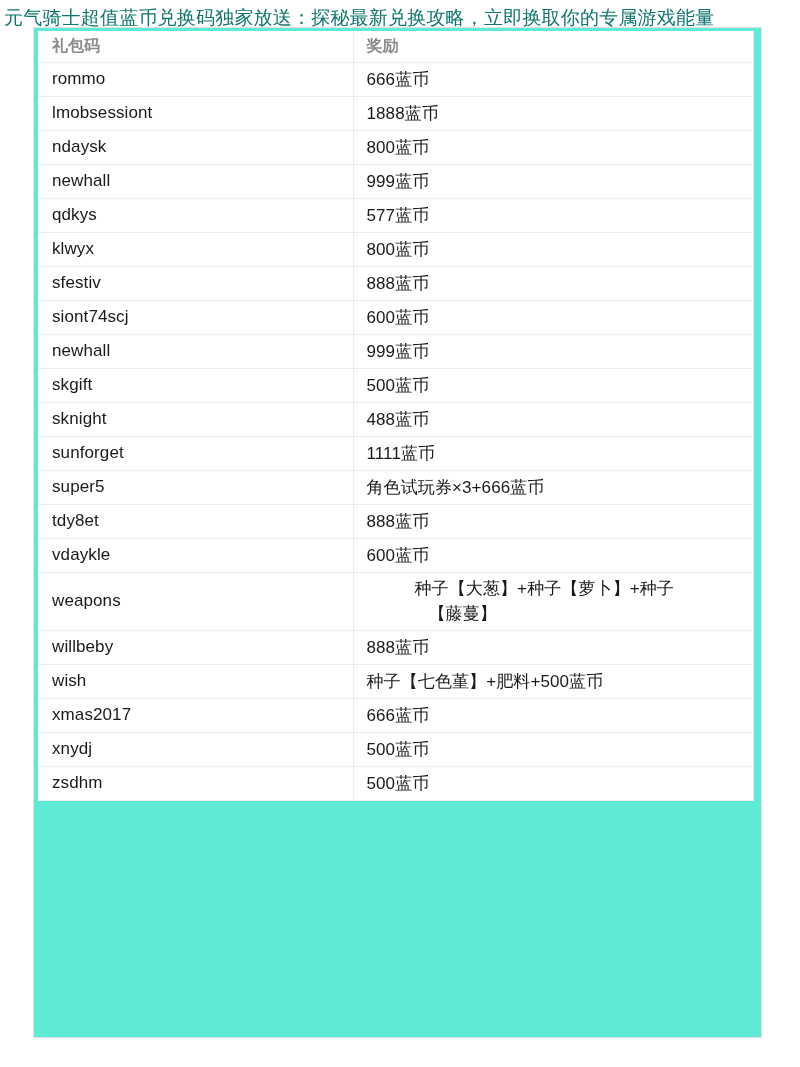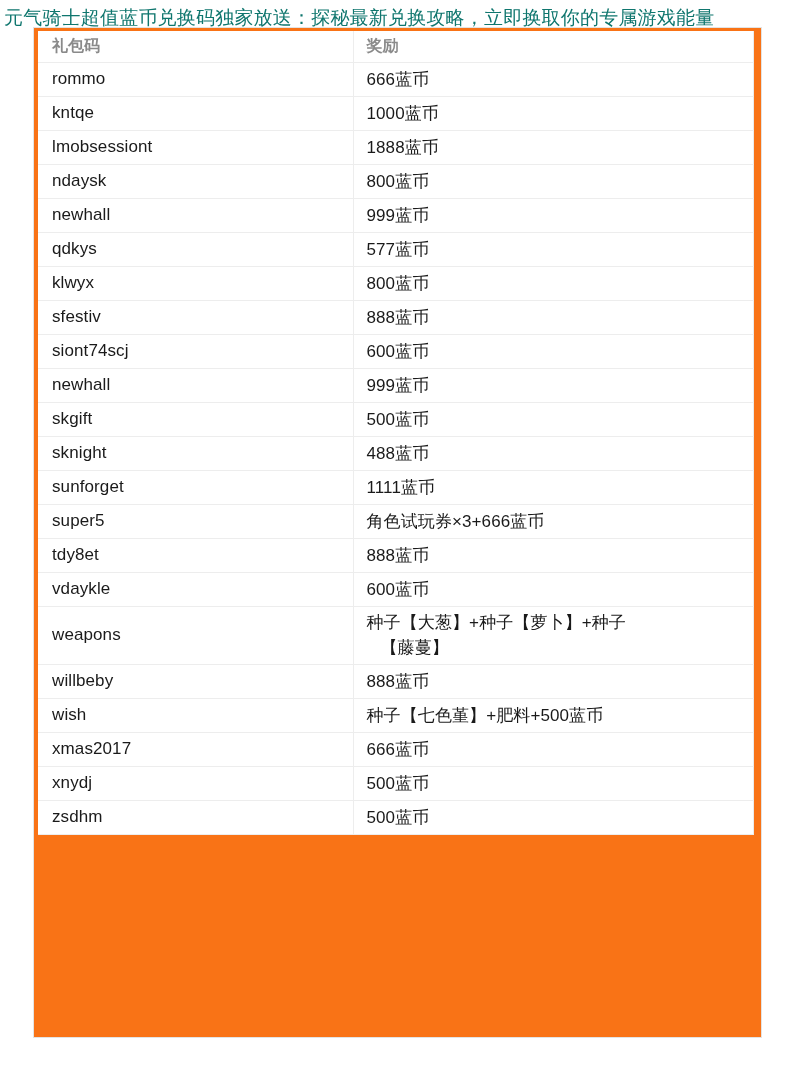--- a/index.html
+++ b/index.html
@@ -34,21 +34,21 @@
   }
 
   
   #table-card {
     position: absolute;
     left: 33px;
     top: 27px;
     width: 729px;
     height: 1011px;
     border: 1px solid #e3e3e3;
-    background: #f97316;
+    background: #5eead4;
     box-sizing: border-box;
     z-index: 1;
   }
 
   #table-scroll {
     position: absolute;
     left: 4px;
     top: 3px;
     width: 719px;
     box-sizing: border-box;
@@ -103,20 +103,21 @@
   table#codes-table tbody tr.row-tall td {
     height: 58px;
   }
 
   .cell-code { white-space: nowrap; }
 
   .cell-award { line-height: 25px; }
   .cell-award .wrap2 {
     display: block;
     text-indent: 0;
+    margin-left: 48px;
   }
   .cell-award .wrap2 .l2 { display: block; padding-left: 14px; }
 
 </style>
 </head>
 <body>
 
 <div id="article-title">元气骑士超值蓝币兑换码独家放送：探秘最新兑换攻略，立即换取你的专属游戏能量</div>
 
 <div id="table-card">
@@ -131,24 +132,20 @@
           <th class="head-code">礼包码</th>
           <th class="head-award">奖励</th>
         </tr>
       </thead>
       <tbody id="codes-body">
           <tr>
             <td class="cell-code">rommo</td>
             <td class="cell-award">666蓝币</td>
           </tr>
           <tr>
-            <td class="cell-code">kntqe</td>
-            <td class="cell-award">1000蓝币</td>
-          </tr>
-          <tr>
             <td class="cell-code">lmobsessiont</td>
             <td class="cell-award">1888蓝币</td>
           </tr>
           <tr>
             <td class="cell-code">ndaysk</td>
             <td class="cell-award">800蓝币</td>
           </tr>
           <tr>
             <td class="cell-code">newhall</td>
             <td class="cell-award">999蓝币</td>

